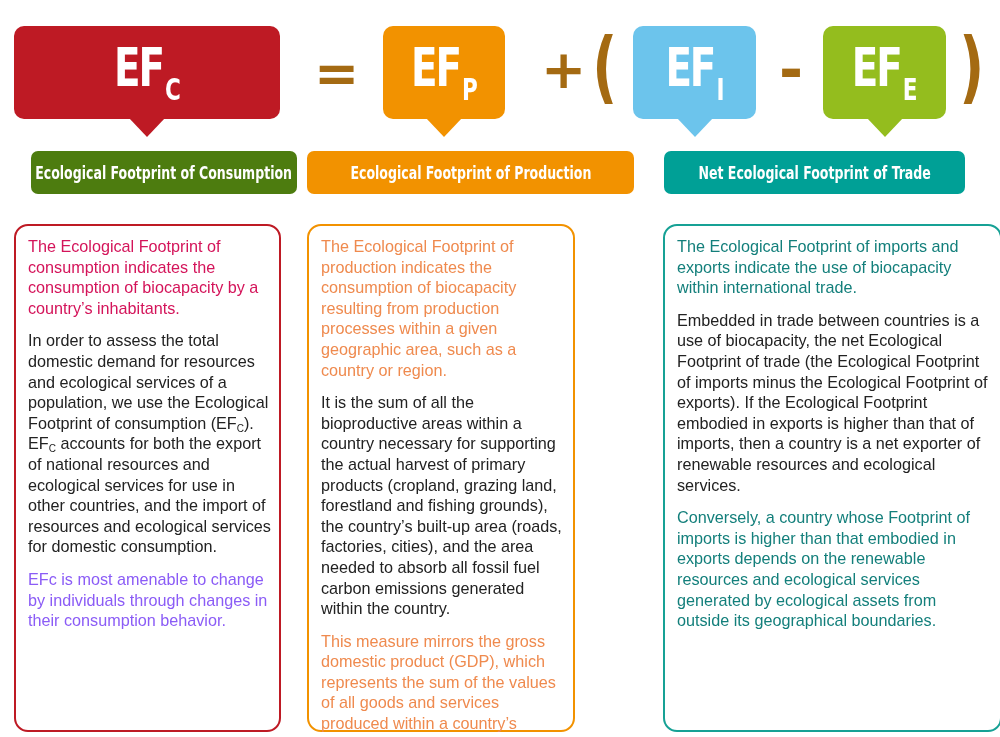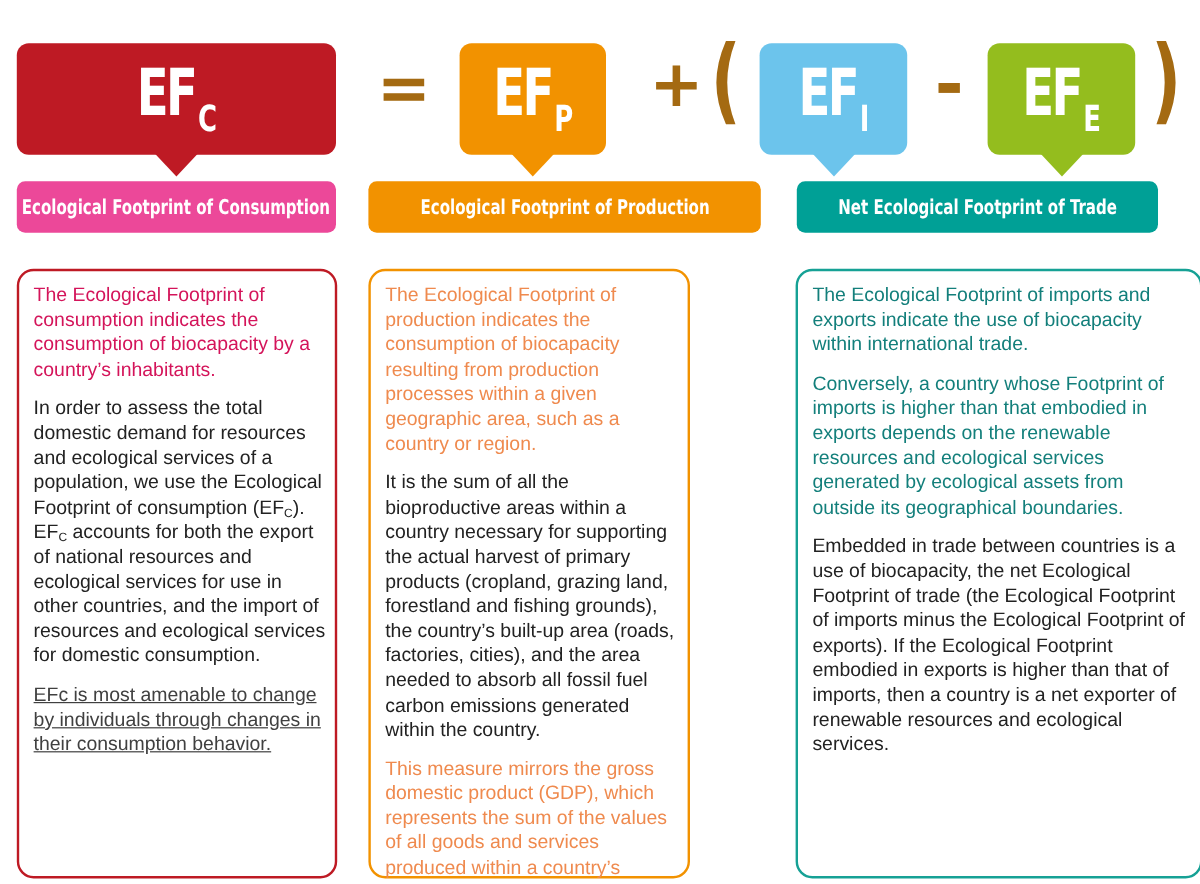--- a/index.html
+++ b/index.html
@@ -1,21 +1,21 @@
 <!DOCTYPE html>
 <html><head>
 <meta charset="utf-8">
 <style>
   html, body { margin:0; padding:0; }
   body {
     width:1000px; height:737px; background:#ffffff; position:relative; overflow:hidden;
     font-family:"Liberation Sans", sans-serif;
   }
   .bubble {
-    position:absolute; top:36px; height:93px; border-radius:10px;
+    position:absolute; top:26px; height:93px; border-radius:10px;
     color:#fff; display:flex; align-items:center; justify-content:center;
   }
   .bubble::after {
     content:""; position:absolute; bottom:-18px; left:50%; margin-left:-18px;
     width:0; height:0; border-left:18px solid transparent; border-right:18px solid transparent;
     border-top:19px solid var(--c);
   }
   .ef {
     font-family:"DejaVu Sans", sans-serif; font-weight:bold; font-size:54px;
     letter-spacing:-3px; transform:scaleX(0.72); display:inline-flex; align-items:flex-start;
@@ -74,41 +74,41 @@
   <div class="bubble" style="left:823px; width:123px; background:#94bd1e; --c:#94bd1e;">
     <span class="ef">
       <span>EF</span>
         <span class="sub">E</span>
     </span>
   </div>
 
   <div class="op" style="left:954px; top:22px; font-size:78px; font-weight:bold; transform:scaleX(0.7);">)</div>
 </div>
 
-<div class="label" style="left:14px; width:266px; background:#ec4899;">
+<div class="label" style="left:31px; width:266px; background:#4d7c0f;">
   <span>Ecological Footprint of Consumption</span>
 </div>
 <div class="label" style="left:307px; width:327px; background:#f29200;align-items:center;">
   <span>Ecological Footprint of Production</span>
 </div>
 <div class="label" style="left:664px; width:301px; background:#00a096;">
   <span>Net Ecological Footprint of Trade</span>
 </div>
 
 <div class="box" style="left:14px; width:267px; border-color:#be1a24; padding-right:8px;">
   <p style="color:#d4145a;">The Ecological Footprint of consumption indicates the consumption of biocapacity by a country’s inhabitants.</p>
   <p>
     <span>In order to assess the total domestic demand for resources and ecological services of a population, we use the Ecological Footprint of consumption (EF</span><sub class="s">C</sub><span>). EF</span><sub class="s">C</sub><span> accounts for both the export of national resources and ecological services for use in other countries, and the import of resources and ecological services for domestic consumption.</span>
   </p>
-  <p style="color:#404040;text-decoration:underline;">EFc is most amenable to change by individuals through changes in their consumption behavior.</p>
+  <p style="color:#8b5cf6;">EFc is most amenable to change by individuals through changes in their consumption behavior.</p>
 </div>
 
 <div class="box" style="left:307px; width:268px; border-color:#f29200;">
   <p style="color:#ef8a4e;">The Ecological Footprint of production indicates the consumption of biocapacity resulting from production processes within a given geographic area, such as a country or region.</p>
   <p>It is the sum of all the bioproductive areas within a country necessary for supporting the actual harvest of primary products (cropland, grazing land, forestland and fishing grounds), the country’s built-up area (roads, factories, cities), and the area needed to absorb all fossil fuel carbon emissions generated within the country.</p>
   <p style="color:#ef8a4e;">This measure mirrors the gross domestic product (GDP), which represents the sum of the values of all goods and services produced within a country’s borders.</p>
 </div>
 
 <div class="box" style="left:663px; width:339px; border-color:#16a195;">
   <p style="color:#137f7b;">The Ecological Footprint of imports and exports indicate the use of biocapacity within international trade.</p>
+  <p>Embedded in trade between countries is a use of biocapacity, the net Ecological Footprint of trade (the Ecological Footprint of imports minus the Ecological Footprint of exports). If the Ecological Footprint embodied in exports is higher than that of imports, then a country is a net exporter of renewable resources and ecological services.</p>
   <p style="color:#137f7b;">Conversely, a country whose Footprint of imports is higher than that embodied in exports depends on the renewable resources and ecological services generated by ecological assets from outside its geographical boundaries.</p>
-  <p>Embedded in trade between countries is a use of biocapacity, the net Ecological Footprint of trade (the Ecological Footprint of imports minus the Ecological Footprint of exports). If the Ecological Footprint embodied in exports is higher than that of imports, then a country is a net exporter of renewable resources and ecological services.</p>
 </div>
 
 </body></html>

